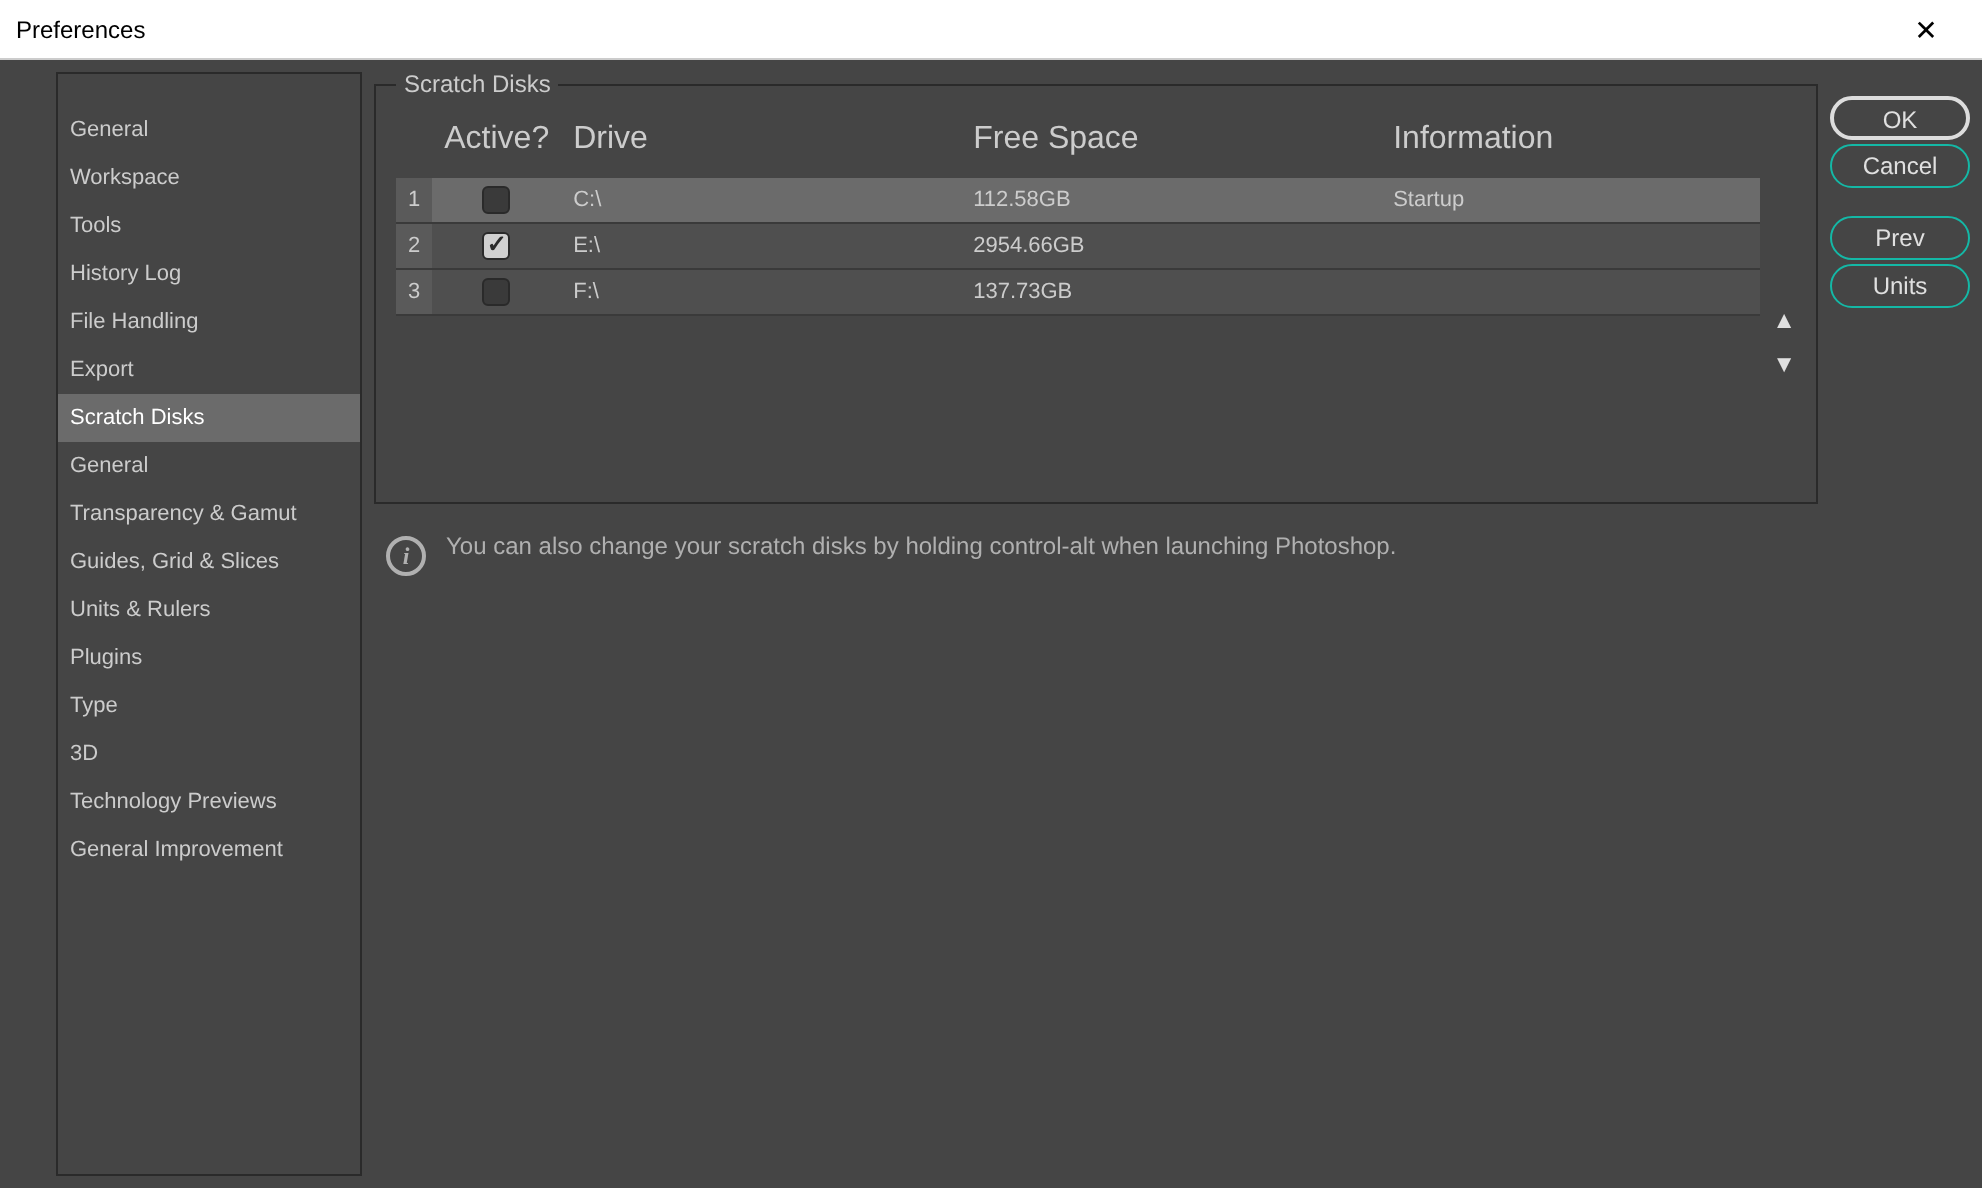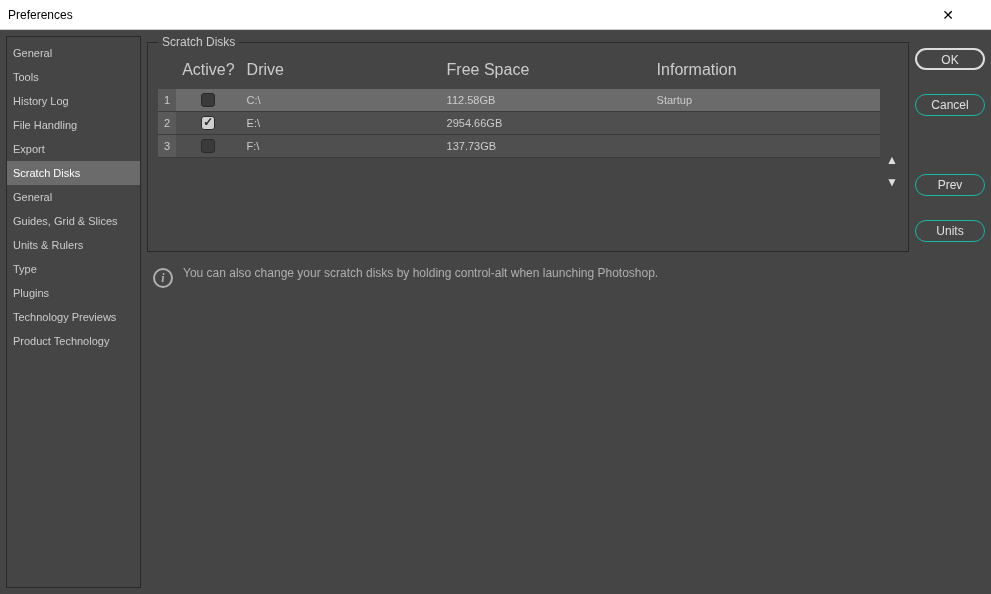--- a/index.html
+++ b/index.html
@@ -13,45 +13,46 @@
       width: 991px;
       height: 594px;
       overflow: hidden;
     }
     .title-bar {
       background: #ffffff;
       height: 30px;
       display: flex;
       align-items: center;
       justify-content: space-between;
-      padding: 0 23px 0 8px;
+      padding: 0 8px 0 8px;
       border-bottom: 1px solid #ccc;
     }
     .title-text {
       font-size: 12px;
       color: #000;
     }
     .close-btn {
       font-size: 14px;
       color: #000;
       width: 40px;
       text-align: center;
       cursor: pointer;
     }
     .content {
       display: flex;
       height: calc(100% - 30px);
       padding: 6px;
       gap: 6px;
     }
     .sidebar {
-      width: 135px;
+      width: 153px;
       background: #454545;
       border: 1px solid #2a2a2a;
-      padding-top: 4px;
+      padding-top: 16px;
+      margin-left: 22px;
     }
     .sidebar-item {
       padding: 4px 6px;
       font-size: 11px;
       color: #ccc;
       cursor: pointer;
       line-height: 16px;
     }
     .sidebar-item.selected {
       background: #6b6b6b;
@@ -173,21 +174,21 @@
       font-style: italic;
       font-family: Georgia, serif;
       flex-shrink: 0;
       margin-top: 2px;
     }
     .buttons {
       width: 70px;
       padding-top: 12px;
       display: flex;
       flex-direction: column;
-      gap: 24px;
+      gap: 2px;
     }
     .btn {
       border: 1px solid #14b8a6;
       border-radius: 12px;
       background: transparent;
       color: #e0e0e0;
       font-size: 12px;
       height: 22px;
       cursor: pointer;
       text-align: center;
@@ -206,32 +207,35 @@
 
 <div class="title-bar">
   <span class="title-text">Preferences</span>
   <span class="close-btn">✕</span>
 </div>
 
 <div class="content">
 
   <div class="sidebar" id="sidebar">
       <div class="sidebar-item">General</div>
+      <div class="sidebar-item">Workspace</div>
       <div class="sidebar-item">Tools</div>
       <div class="sidebar-item">History Log</div>
       <div class="sidebar-item">File Handling</div>
       <div class="sidebar-item">Export</div>
       <div class="sidebar-item selected">Scratch Disks</div>
       <div class="sidebar-item">General</div>
+      <div class="sidebar-item">Transparency &amp; Gamut</div>
       <div class="sidebar-item">Guides, Grid &amp; Slices</div>
       <div class="sidebar-item">Units &amp; Rulers</div>
+      <div class="sidebar-item">Plugins</div>
       <div class="sidebar-item">Type</div>
-      <div class="sidebar-item">Plugins</div>
+      <div class="sidebar-item">3D</div>
       <div class="sidebar-item">Technology Previews</div>
-      <div class="sidebar-item">Product Technology</div>
+      <div class="sidebar-item">General Improvement</div>
     </div>
 
   <div class="main">
     <div class="group-box">
       <div class="group-title">Scratch Disks</div>
       <div class="table-wrapper">
         <table class="table">
           <thead>
             <tr>
               <th style="width:18px"></th>

